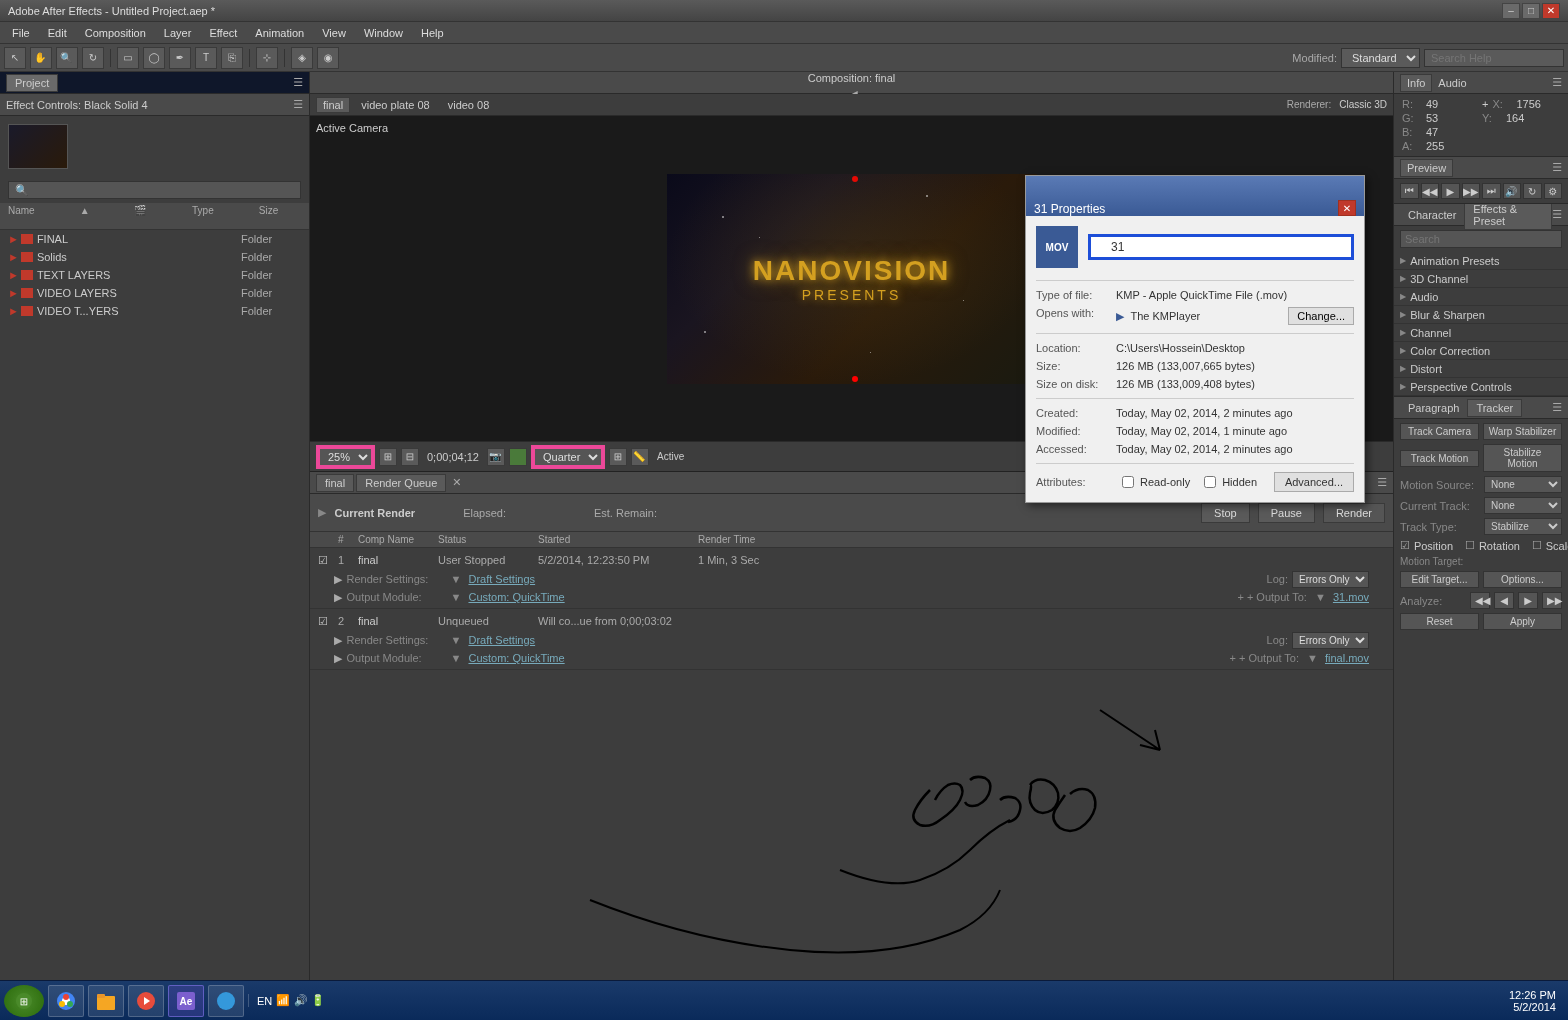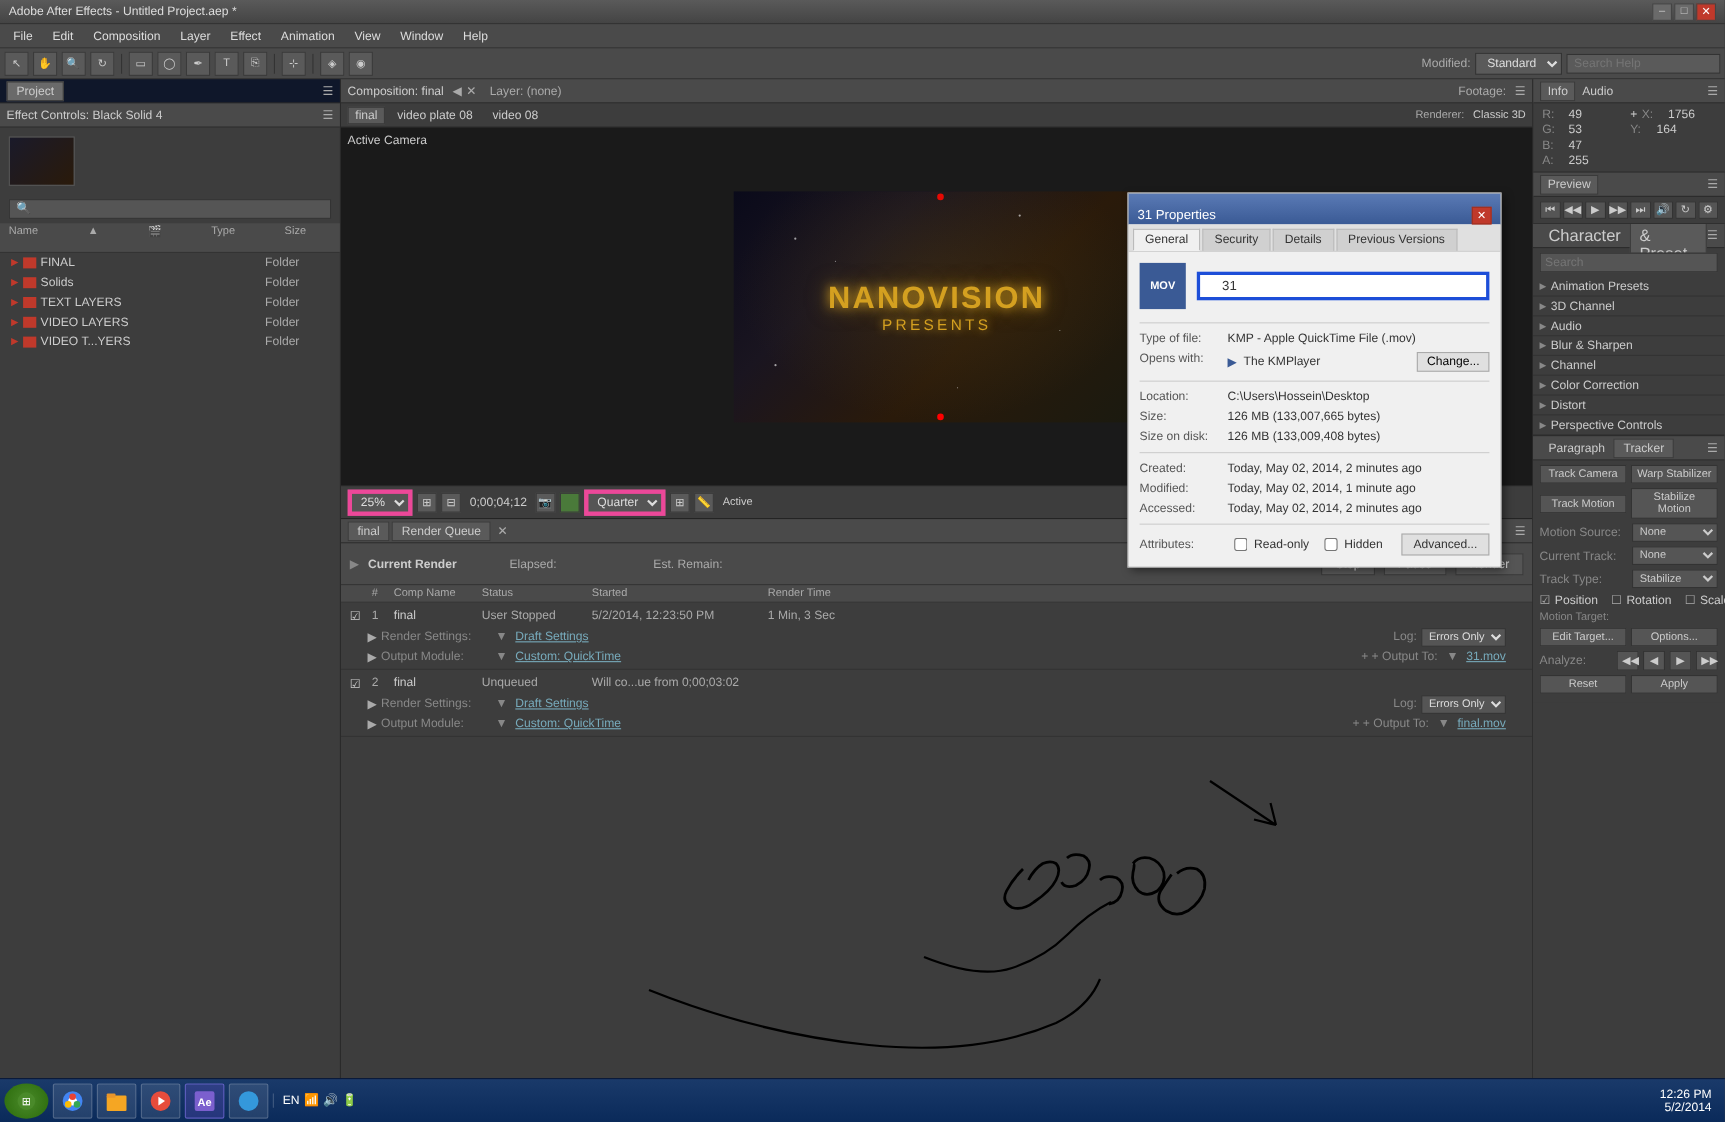--- a/index.html
+++ b/index.html
@@ -227,20 +227,21 @@
       border-bottom: 1px solid #222;
     }
     .comp-header {
       background: #4a4a4a;
       height: 22px;
       display: flex;
       align-items: center;
       padding: 0 6px;
       border-bottom: 1px solid #2a2a2a;
       gap: 4px;
+      flex-direction: column;
     }
 
     .comp-tabs-bar {
       background: #3d3d3d;
       height: 22px;
       display: flex;
       align-items: center;
       padding: 0 6px;
       border-bottom: 1px solid #2a2a2a;
       gap: 4px;
@@ -496,21 +497,21 @@
     .effects-header {
       background: #4a4a4a;
       height: 22px;
       display: flex;
       align-items: center;
       padding: 0 6px;
       border-bottom: 1px solid #2a2a2a;
     }
     .effects-tab {
       padding: 2px 8px;
-      font-size: 15px;
+      font-size: 11px;
       color: #ccc;
       cursor: pointer;
     }
     .effects-tab.active { background: #5a5a5a; border: 1px solid #3a3a3a; }
     .effects-search {
       background: #555;
       border: 1px solid #333;
       color: #ddd;
       padding: 2px 4px;
       font-size: 11px;
@@ -583,24 +584,24 @@
       position: absolute;
       top: 175px;
       left: 1025px;
       width: 340px;
       background: #f0f0f0;
       border: 1px solid #999;
       box-shadow: 3px 3px 8px rgba(0,0,0,0.5);
     }
     .props-title-bar {
       background: linear-gradient(to bottom, #5a7ab5, #3a5a95);
-      height: 28px;
-      display: flex;
-      align-items: flex-start;
-      padding: 12px 8px;
+      height: 40px;
+      display: flex;
+      align-items: flex-end;
+      padding: 0 8px;
       color: white;
       font-size: 12px;
     }
     .props-title { flex: 1; }
     .props-close {
       width: 18px; height: 16px;
       background: #c0392b;
       border: 1px solid #a03020;
       color: white;
       font-size: 10px;
@@ -1186,26 +1187,20 @@
         </div>
       </div>
     </div>
   </div>
 </div>
 
 <div class="properties-window">
   <div class="props-title-bar">
     <span class="props-title">31 Properties</span>
     <div class="props-close">✕</div>
-  </div>
-  <div class="props-tabs">
-    <div class="props-tab active">General</div>
-    <div class="props-tab">Security</div>
-    <div class="props-tab">Details</div>
-    <div class="props-tab">Previous Versions</div>
   </div>
   <div class="props-body">
     <div class="props-icon-row">
       <div class="props-file-icon">
         <span>MOV</span>
       </div>
       <input class="props-filename" type="text" value="31" style="">
     </div>
     <div class="props-separator"></div>
     <div class="props-row">

